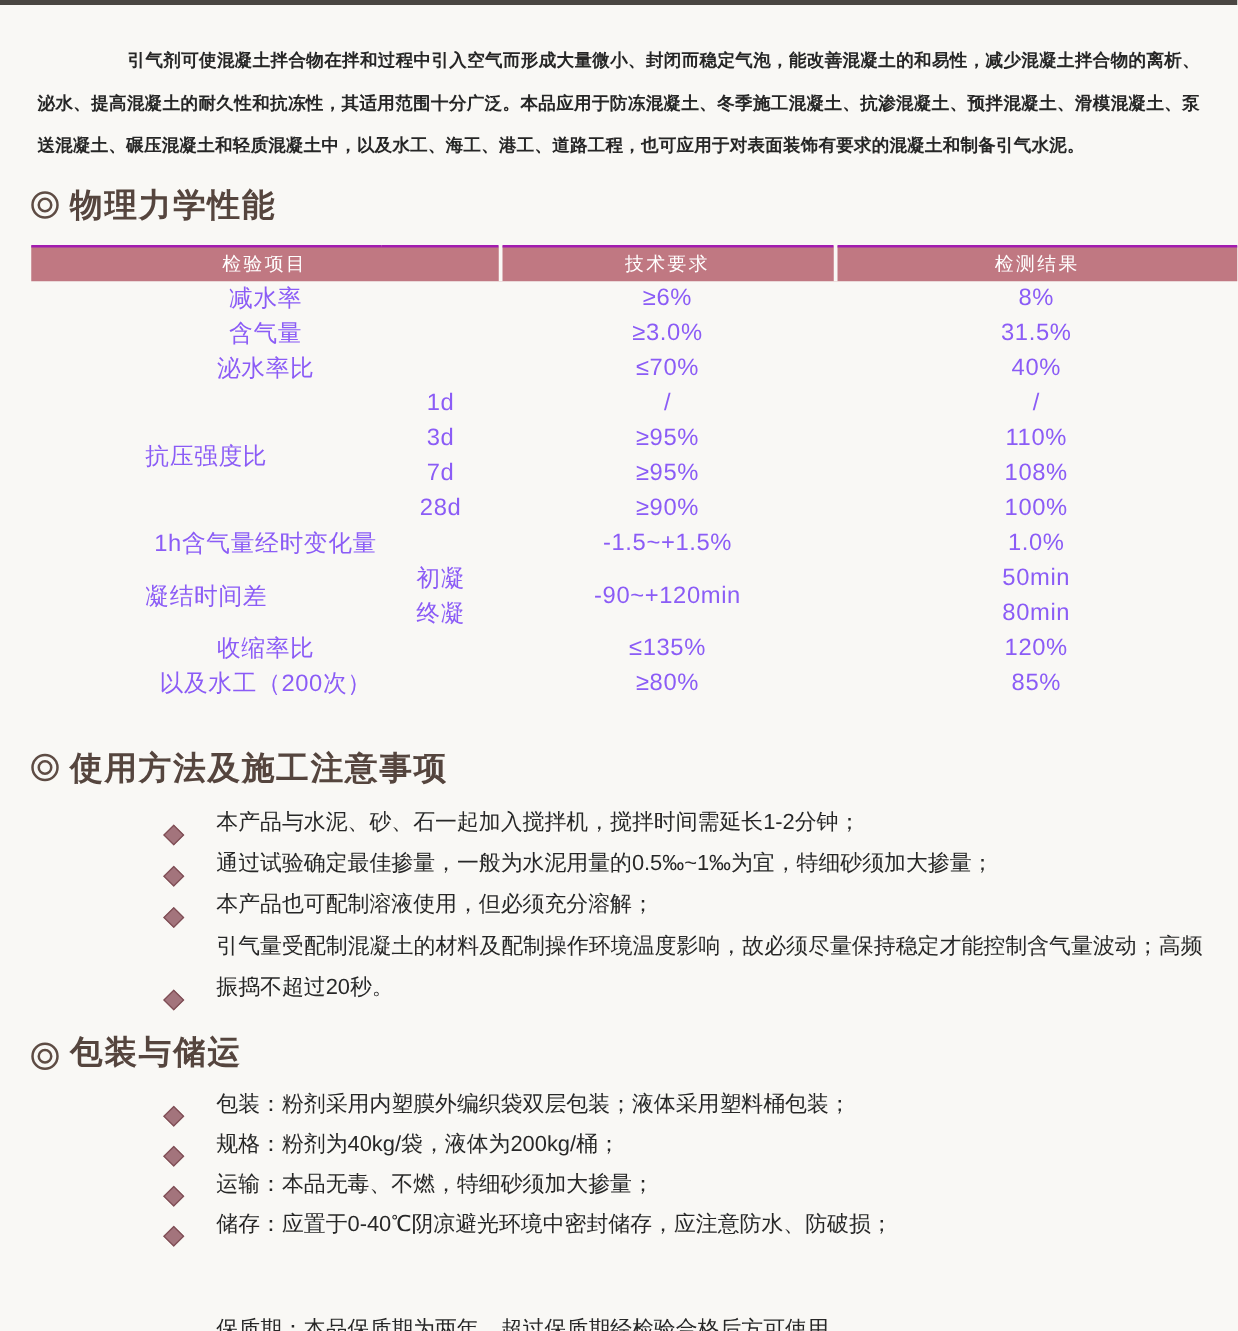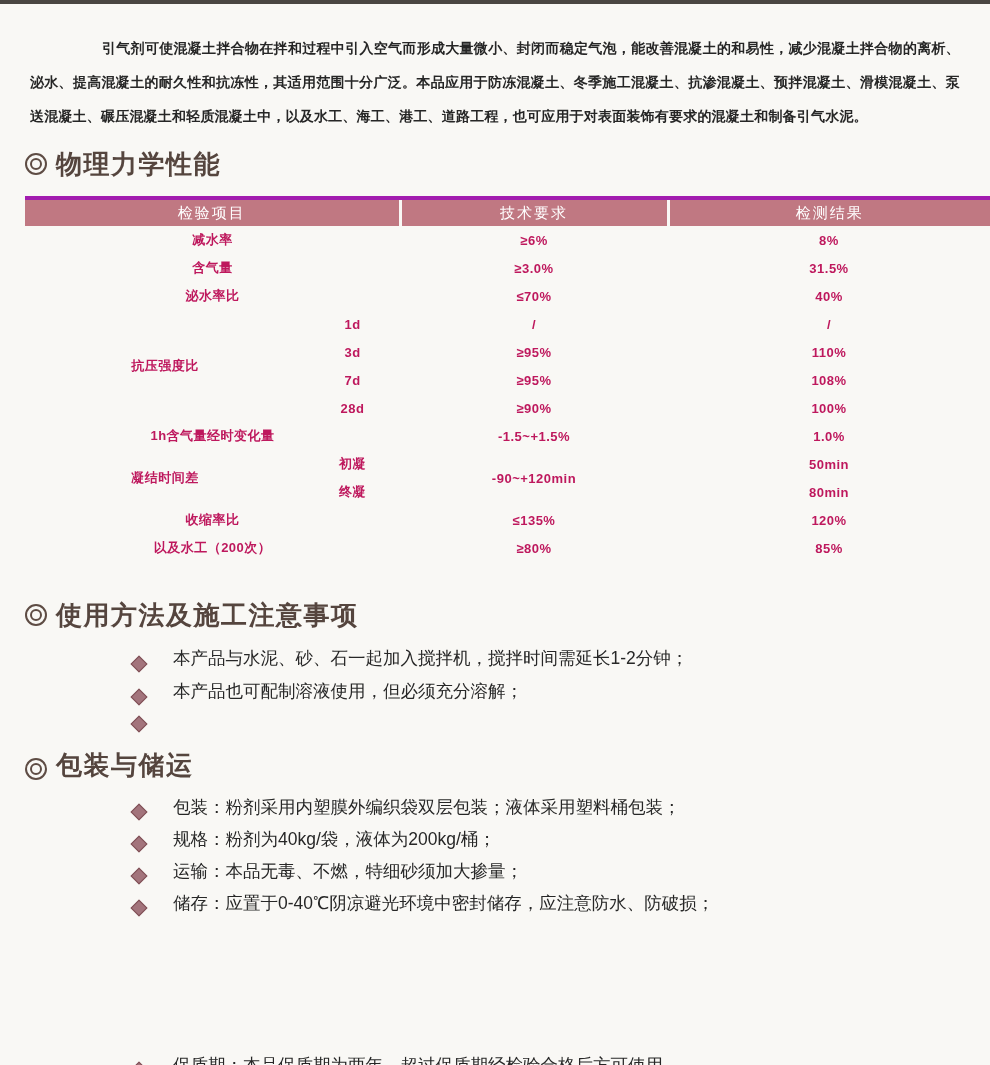--- a/index.html
+++ b/index.html
@@ -69,39 +69,38 @@
   col.c-sub   { width:95px; }
   col.c-req   { width:268px; }
   col.c-res   { width:322px; }
   thead th {
     background:#c07882;
     color:#ffffff;
     font-size:15px;
     font-weight:normal;
     height:28px;
     letter-spacing:2px;
-    border-top:4px solid #a21caf;
+    border-top:2px solid #a21caf;
   }
   thead th + th { border-left:3px solid #f9f8f5; }
   tbody td {
     height:28px;
     text-align:center;
     vertical-align:middle;
-    font-size:13px;
-    color:#be185d;
+    font-size:19px;
+    color:#8b5cf6;
     letter-spacing:0.5px;
-    font-weight:bold;
   }
 
   
   .bullet-list { margin-top:12px; }
   .packaging-list { margin-top:11px; }
   .bullet-item {
     display:flex;
-    align-items:center;
+    align-items:flex-end;
     padding-left:133px;
     padding-right:28px;
   }
   .diamond {
     flex:0 0 auto;
     width:12px; height:12px;
     background:#a3747c;
     border:1px solid #7e4e55;
     transform:rotate(45deg);
     margin:10px 28px 0 0;
@@ -220,24 +219,29 @@
   <span class="heading-text">使用方法及施工注意事项</span>
 </div>
 
 <div class="bullet-list">
   <div class="bullet-item">
     <span class="diamond"></span>
     <span class="bullet-text">本产品与水泥、砂、石一起加入搅拌机，搅拌时间需延长1-2分钟；</span>
   </div>
   <div class="bullet-item">
     <span class="diamond"></span>
+    <span class="bullet-text">通过试验确定最佳掺量，一般为水泥用量的0.5‰~1‰为宜，特细砂须加大掺量；</span>
+  </div>
+  <div class="bullet-item">
+    <span class="diamond"></span>
     <span class="bullet-text">本产品也可配制溶液使用，但必须充分溶解；</span>
   </div>
   <div class="bullet-item">
     <span class="diamond"></span>
+    <span class="bullet-text">引气量受配制混凝土的材料及配制操作环境温度影响，故必须尽量保持稳定才能控制含气量波动；高频振捣不超过20秒。</span>
   </div>
 </div>
 
 <div class="section-heading heading-3">
   <span class="ring"></span>
   <span class="heading-text">包装与储运</span>
 </div>
 
 <div class="bullet-list packaging-list">
   <div class="bullet-item">

